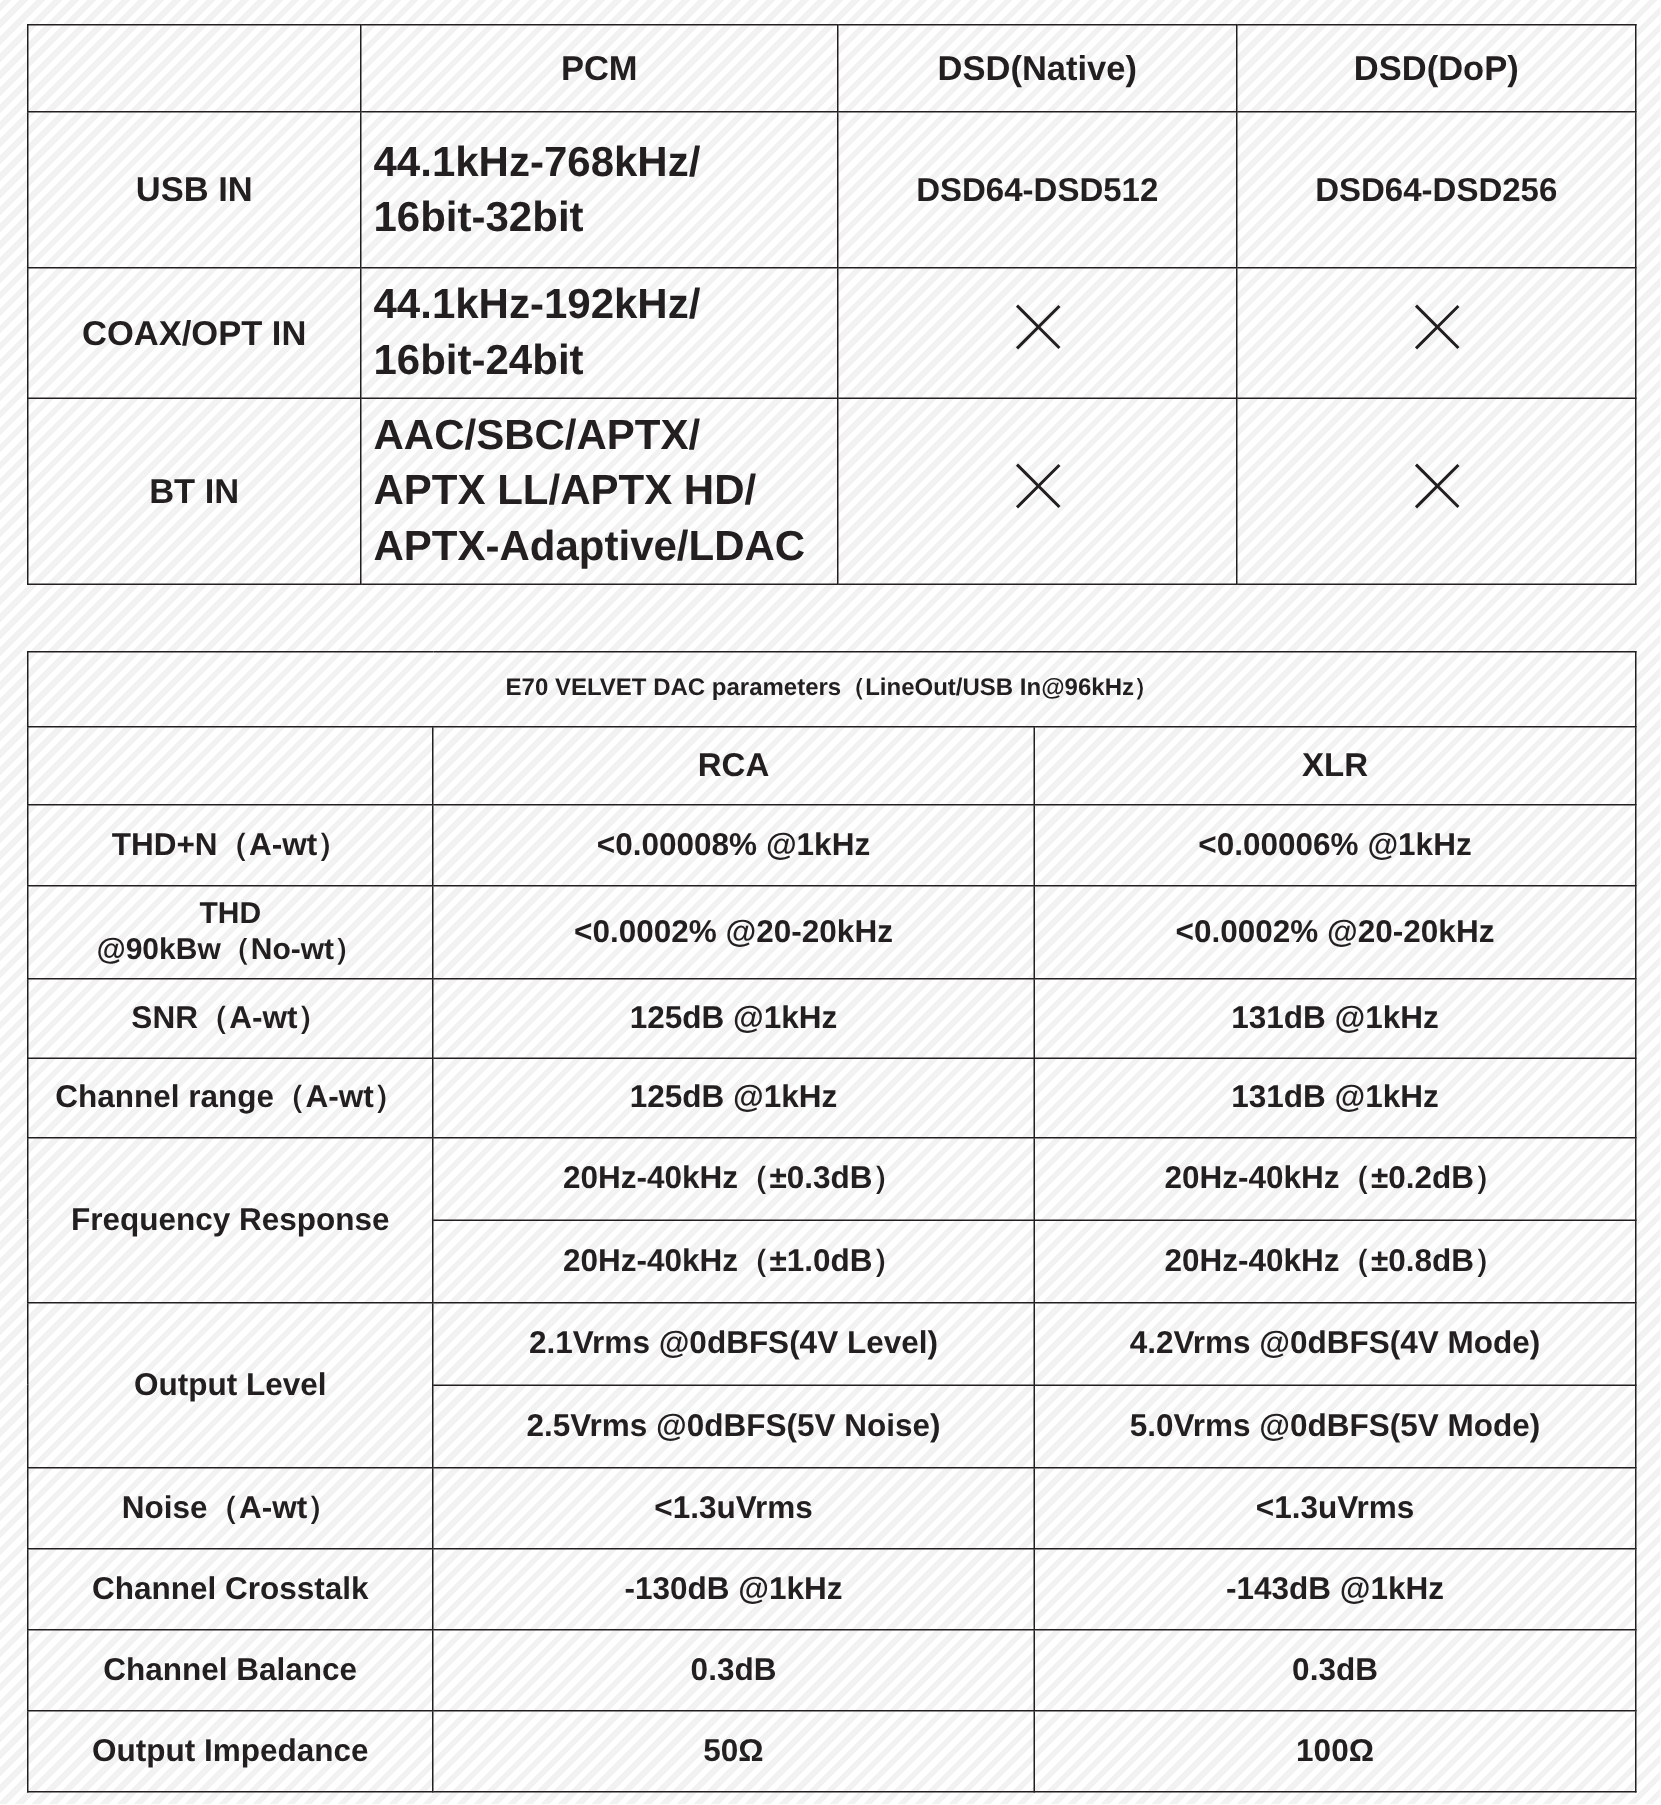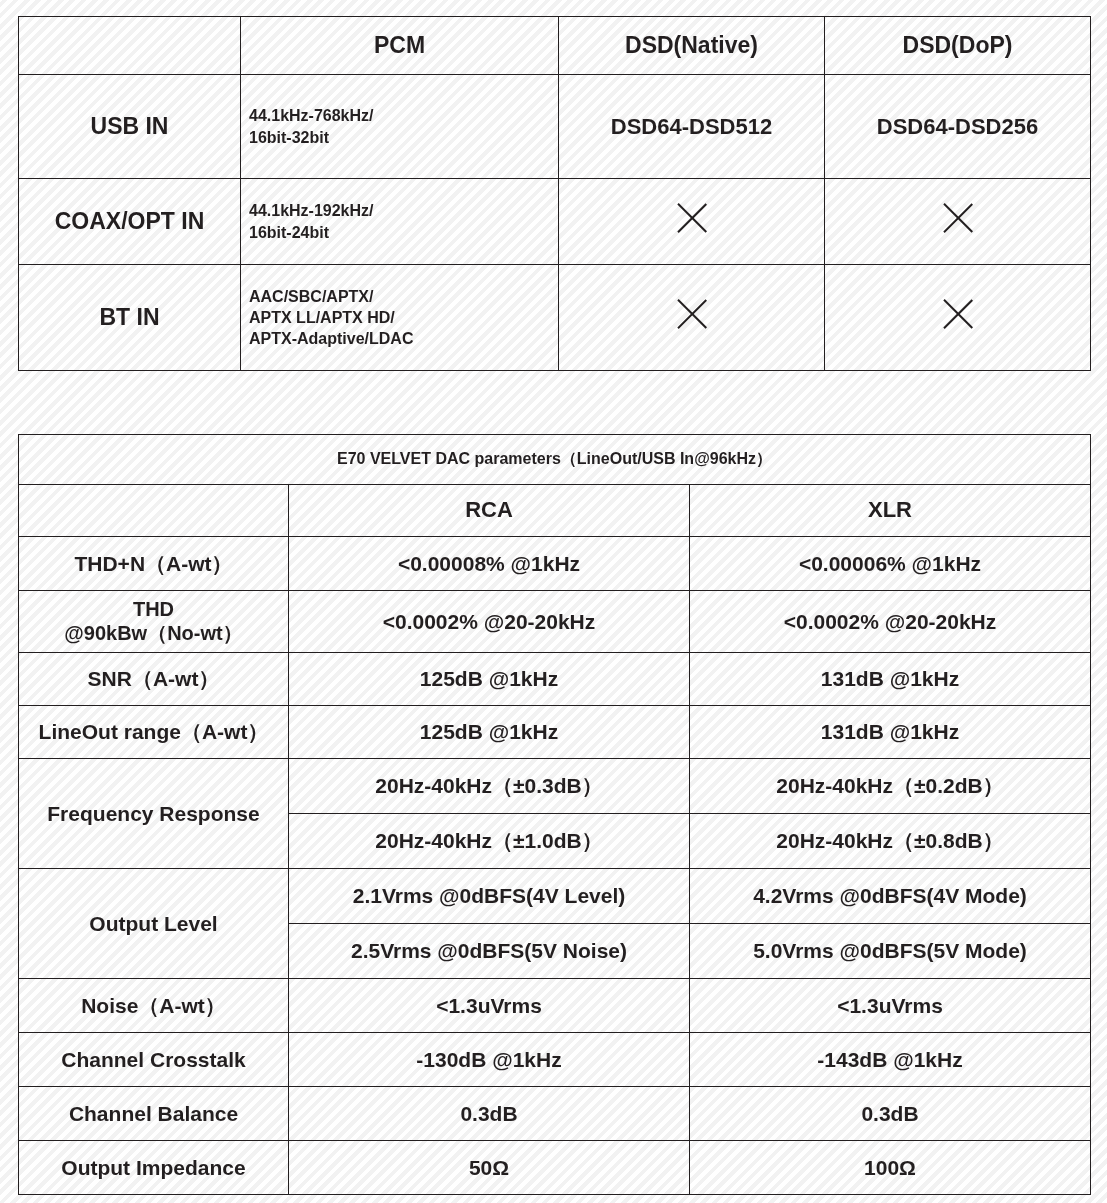--- a/index.html
+++ b/index.html
@@ -61,21 +61,21 @@
   #table1 .hdr-blank { height: 58px; }
   #table1 .hdr {
     font-size: 23px;
     height: 58px;
   }
   #table1 .rowlabel {
     font-size: 23px;
   }
   #table1 .left-cell {
     text-align: left;
-    font-size: 16px;
+    font-size: 28px;
   }
   .r1 { height: 104px; }
   .r2 { height: 86px; }
   .r3 { height: 106px; }
 
   .xmark {
     display: inline-block;
     width: 40px;
     height: 40px;
     position: relative;
@@ -199,21 +199,21 @@
         <td>&lt;0.0002% @20-20kHz</td>
       </tr>
 
       <tr class="h53">
         <td class="param">SNR（A-wt）</td>
         <td>125dB @1kHz</td>
         <td>131dB @1kHz</td>
       </tr>
 
       <tr class="h53">
-        <td class="param">LineOut range（A-wt）</td>
+        <td class="param">Channel range（A-wt）</td>
         <td>125dB @1kHz</td>
         <td>131dB @1kHz</td>
       </tr>
 
       <tr class="h55">
         <td class="param" rowspan="2">Frequency Response</td>
         <td>20Hz-40kHz（±0.3dB）</td>
         <td>20Hz-40kHz（±0.2dB）</td>
       </tr>
       <tr class="h55">

